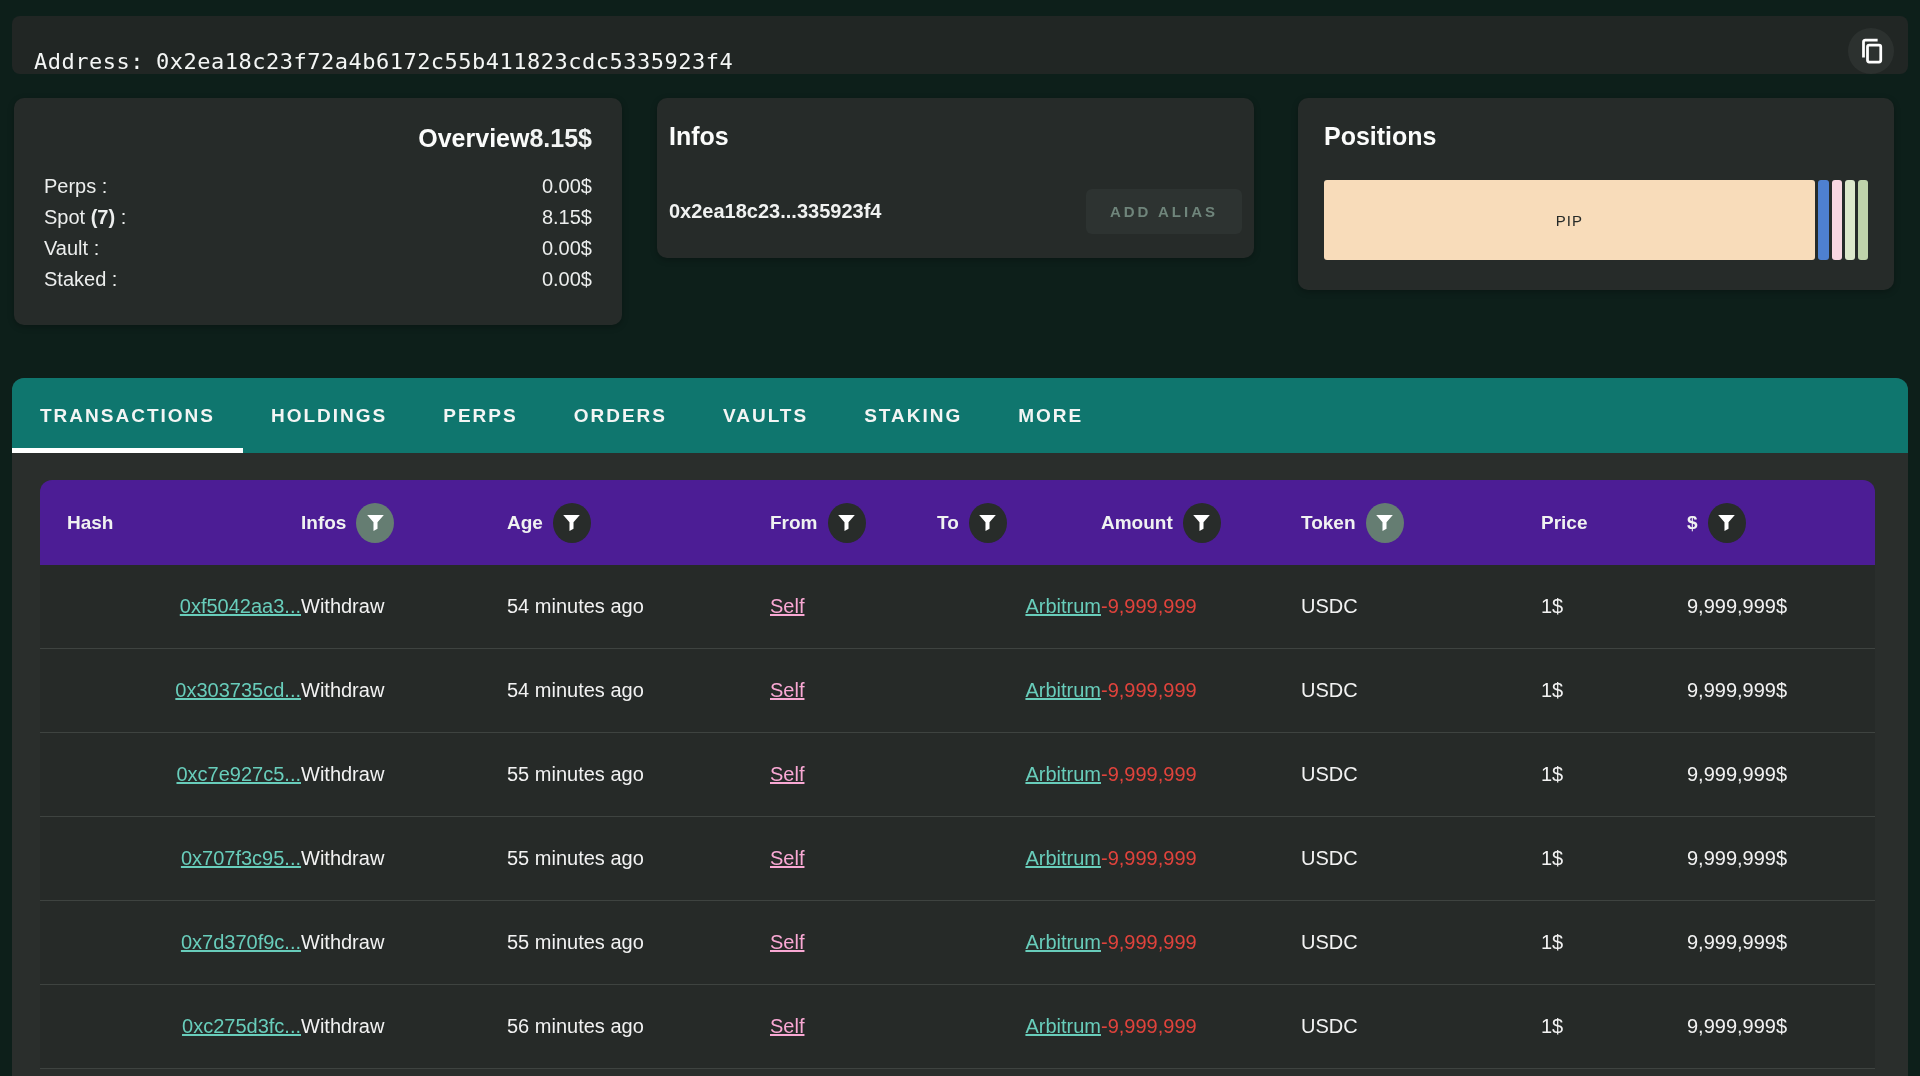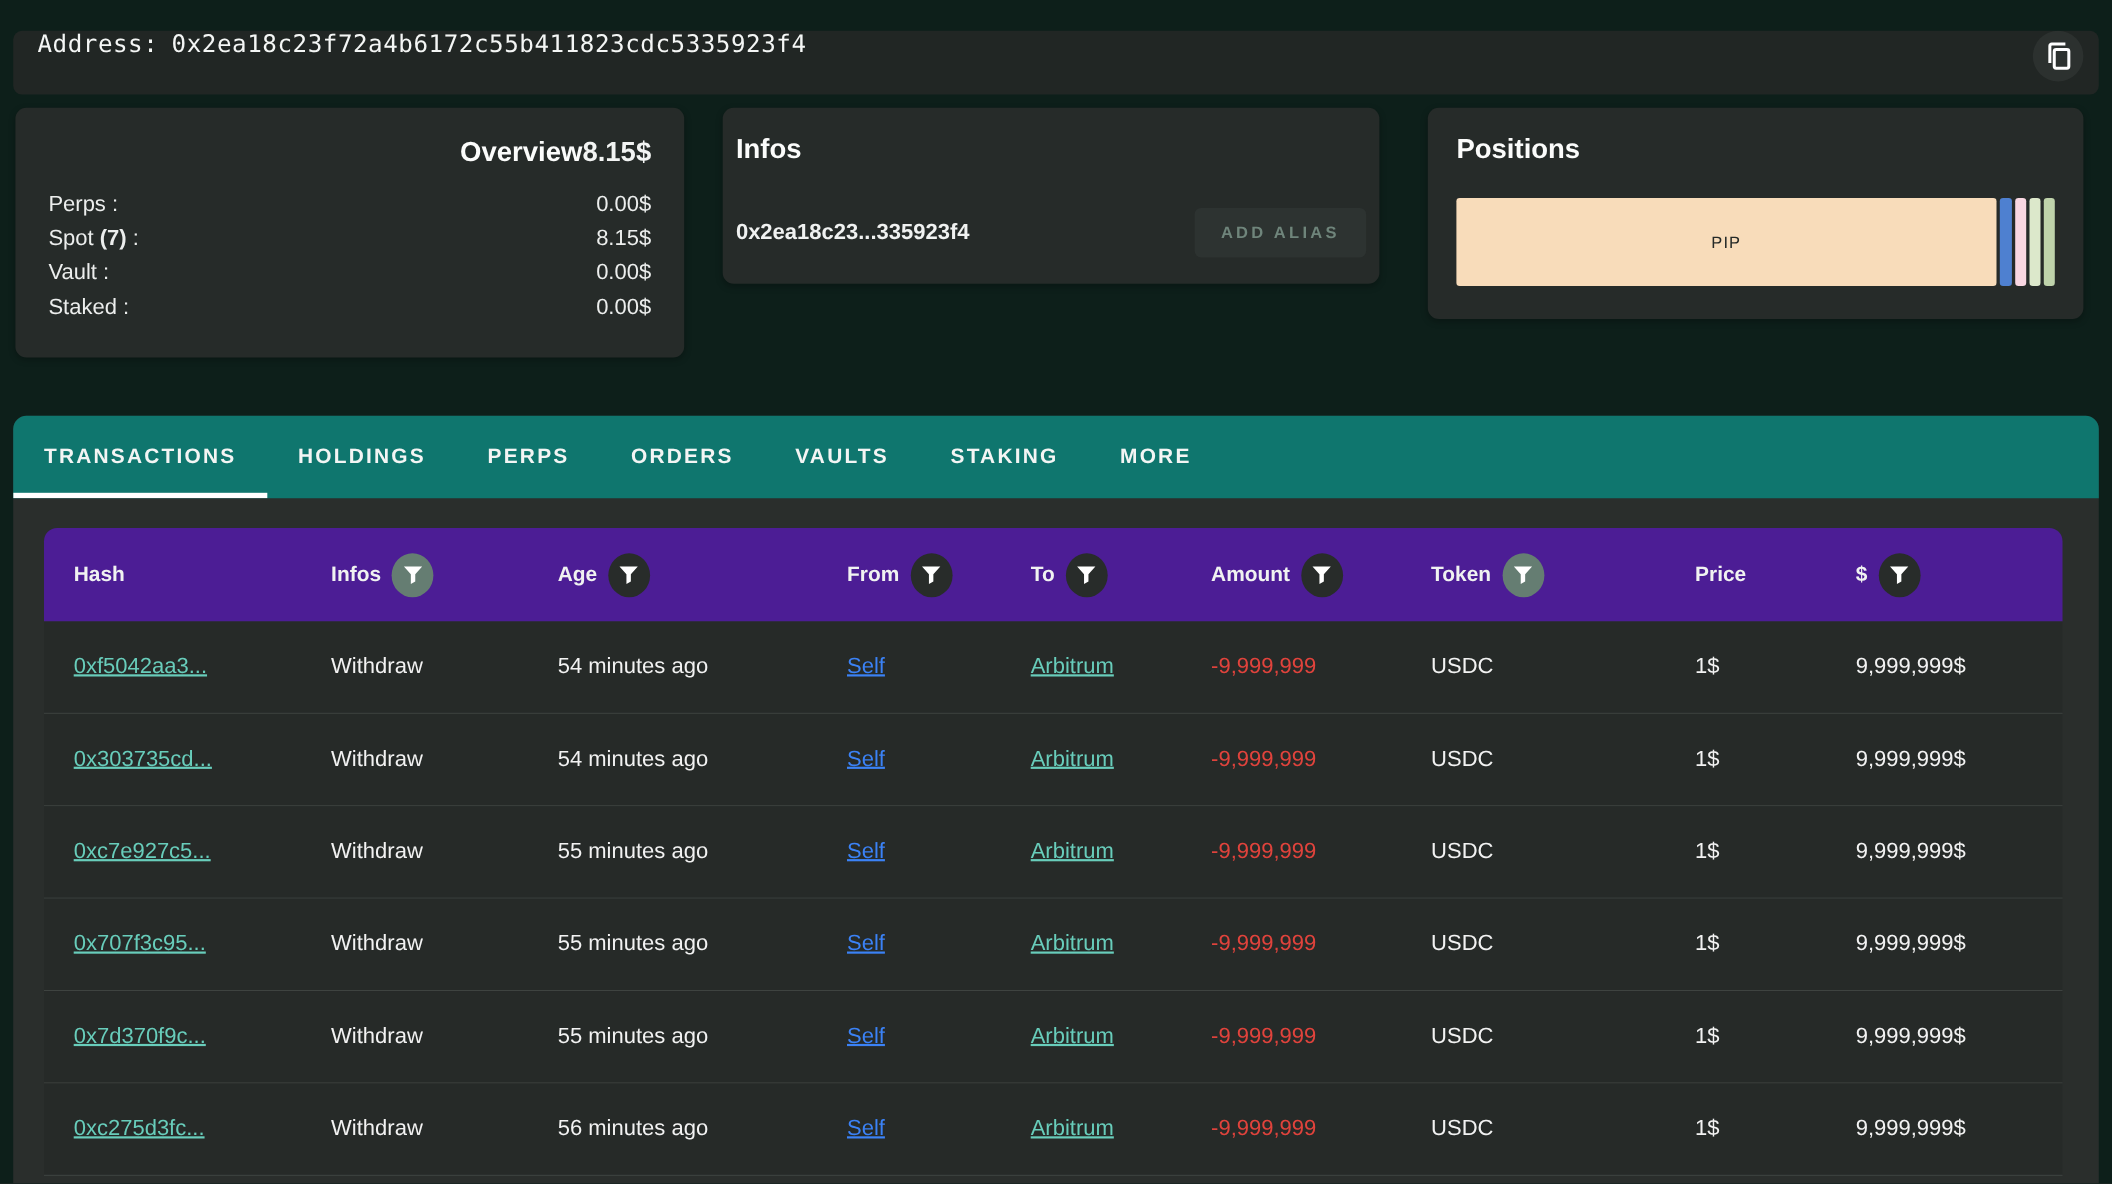--- a/index.html
+++ b/index.html
@@ -6,23 +6,23 @@
   html,body { width:1920px; height:1076px; overflow:hidden; }
   body {
     background:#0d1f1a;
     font-family:"Liberation Sans", sans-serif;
     color:#f2f4f3;
     position:relative;
   }
 
   
   .address-bar {
-    position:absolute; left:12px; top:28px; width:1896px; height:58px;
+    position:absolute; left:12px; top:16px; width:1896px; height:58px;
     background:#212624; border-radius:8px;
-    display:flex; align-items:flex-start; padding:0 14px 0 22px;
+    display:flex; align-items:flex-end; padding:0 14px 0 22px;
   }
   .address-text {
     font-family:"DejaVu Sans Mono", monospace;
     font-size:22px; color:#f4f6f5; letter-spacing:0.5px;
     display:flex; gap:12px; white-space:nowrap;
   }
   .copy-btn {
     margin-left:auto; width:46px; height:46px; border-radius:50%;
     background:rgba(255,255,255,0.05); border:none; cursor:pointer;
     display:flex; align-items:center; justify-content:center;
@@ -99,22 +99,22 @@
   }
   .fwrap[data-variant="plain"] { background:#282c2a; }
   .fwrap[data-variant="badge"] { background:#657d72; }
   .fwrap svg { display:block; }
 
   .trow {
     height:84px; background:#262a28; font-size:20px; color:#f2f2f2;
     border-bottom:1px solid #3e4340;
   }
   .cell { white-space:nowrap; }
-  .link-teal { color:#68cdbb; text-decoration:underline; cursor:pointer; }
-  .link-muted { color:#3b82f6; text-decoration:underline; cursor:pointer; }
+  .link-teal { color:#68cdbb; text-decoration:underline; cursor:pointer;text-align:right; }
+  .link-muted { color:#f9a8d4; text-decoration:underline; cursor:pointer; }
   .neg { color:#e0433c; }
 </style>
 </head>
 <body>
 
 <div class="address-bar">
   <div class="address-text">
     <span>Address:</span>
     <span>0x2ea18c23f72a4b6172c55b411823cdc5335923f4</span>
   </div>

